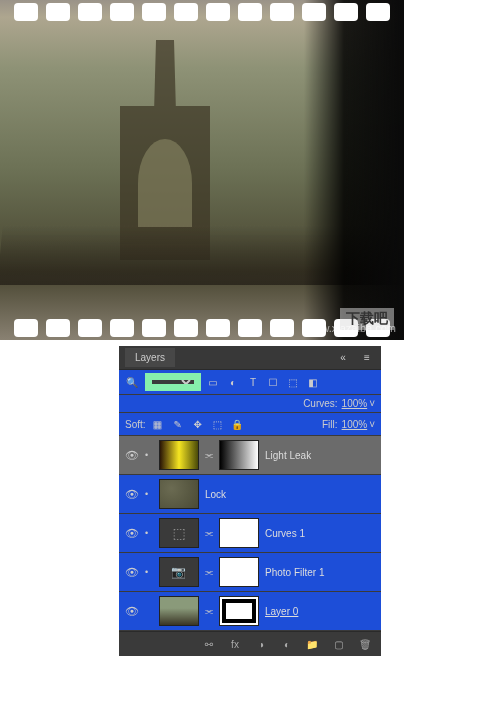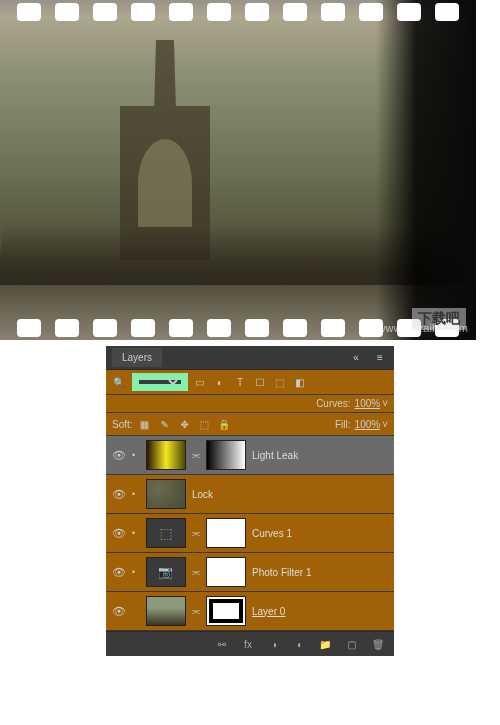--- a/index.html
+++ b/index.html
@@ -1,31 +1,31 @@
 <!DOCTYPE html>
 <html><head>
 <meta charset="utf-8">
 <style>
 * { margin: 0; padding: 0; box-sizing: border-box; }
 body { font-family: Arial, sans-serif; background: #fff; width: 500px; }
 
-.photo-area { width: 476px; height: 340px; position: relative; background: linear-gradient(180deg,#9a9388 0%,#aea68f 5%,#8e9276 20%,#6c7155 50%,#47442f 80%,#898172 100%); overflow: hidden; }
+.photo-area { width: 404px; height: 340px; position: relative; background: linear-gradient(180deg,#9a9388 0%,#aea68f 5%,#8e9276 20%,#6c7155 50%,#47442f 80%,#898172 100%); overflow: hidden; }
 .film-holes { position: absolute; left: 0; right: 0; height: 24px; display: flex; justify-content: space-around; align-items: center; padding: 0 10px; }
 .film-holes.top { top: 0; }
 .film-holes.bottom { bottom: 0; }
 .hole { width: 24px; height: 18px; background: #fff; border-radius: 4px; }
 .dark-edge { position: absolute; right: 0; top: 0; bottom: 0; width: 100px; background: linear-gradient(90deg, transparent, rgba(0,0,0,0.85) 40%, #0a0a0a 100%); }
 .bridge { position: absolute; left: 120px; top: 40px; width: 90px; height: 220px; background: rgba(60,52,35,0.7); clip-path: polygon(40% 0,60% 0,62% 30%,100% 30%,100% 100%,0 100%,0 30%,38% 30%); }
 .bridge::after { content:''; position:absolute; left:20%; top:45%; width:60%; height:40%; background:rgba(150,148,110,0.5); border-radius:50% 50% 0 0; }
 .deck { position:absolute; left:0; right:0; bottom:55px; height:60px; background:linear-gradient(180deg,transparent,rgba(30,25,18,0.7)); transform:perspective(400px) rotateX(10deg); }
 .watermark { position:absolute; right:8px; bottom:6px; color:rgba(255,255,255,0.6); font-size:11px; }
 .logo-corner { position:absolute; right:10px; bottom:10px; color:#333; font-size:14px; font-weight:bold; background:rgba(220,220,220,0.5); padding:2px 6px; }
 
 .panel-wrap { display:flex; justify-content:center; padding-top:6px; }
-.panel { width: 288px; background: #a16207; color: #ccc; font-size: 10px; }
+.panel { width: 262px; background: #1d4ed8; color: #ccc; font-size: 10px; }
 .panel-header { display:flex; align-items:center; justify-content:space-between; padding:2px 6px; background:#383838; border-bottom:1px solid #2a2a2a; }
 .panel-tab { background:#474747; padding:4px 10px; font-size:10px; }
 .panel-icons { display:flex; gap:8px; font-size:10px; }
 
 .row { display:flex; align-items:center; gap:4px; padding:3px 6px; border-bottom:1px solid #3a3a3a; }
 .select { background:#3a3a3a; border:7px solid #86efac; color:#ccc; padding:2px 4px; font-size:10px; height:18px; }
 .select.kind { width:56px; }
 .select.blend { width:88px; }
 .icon-btn { width:16px; height:16px; display:flex; align-items:center; justify-content:center; color:#ccc; font-size:10px; }
 .pct { display:flex; align-items:center; gap:2px; }

